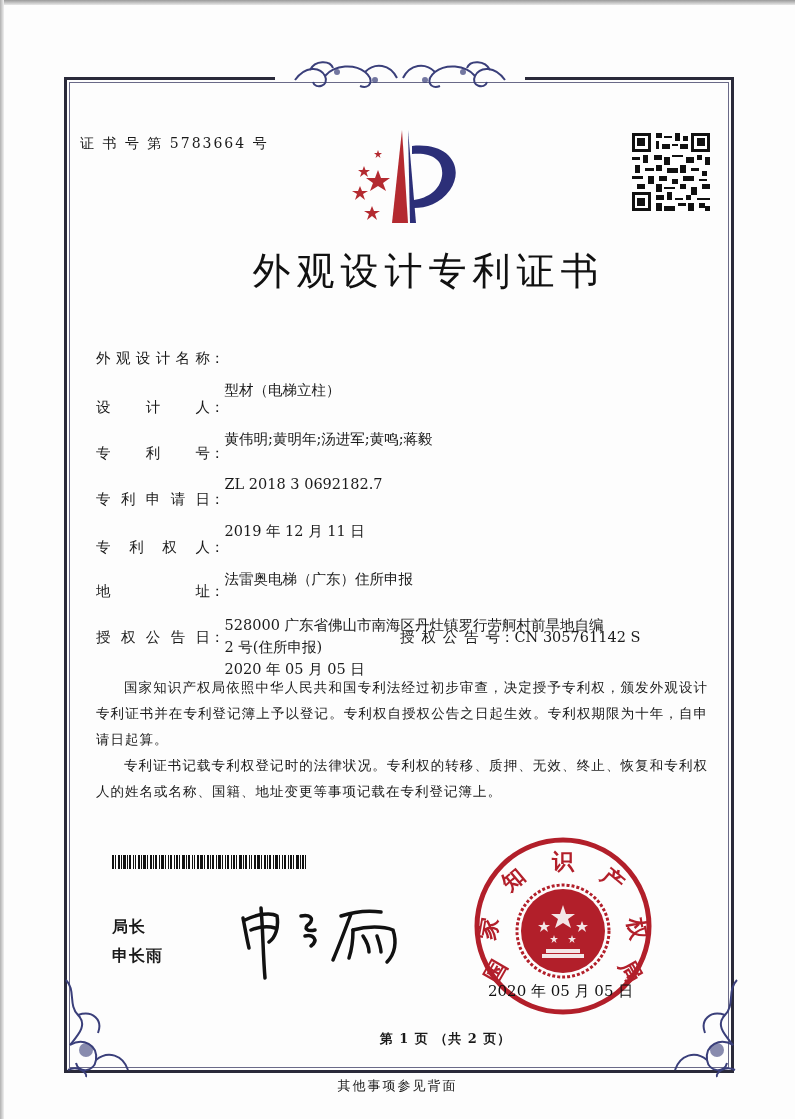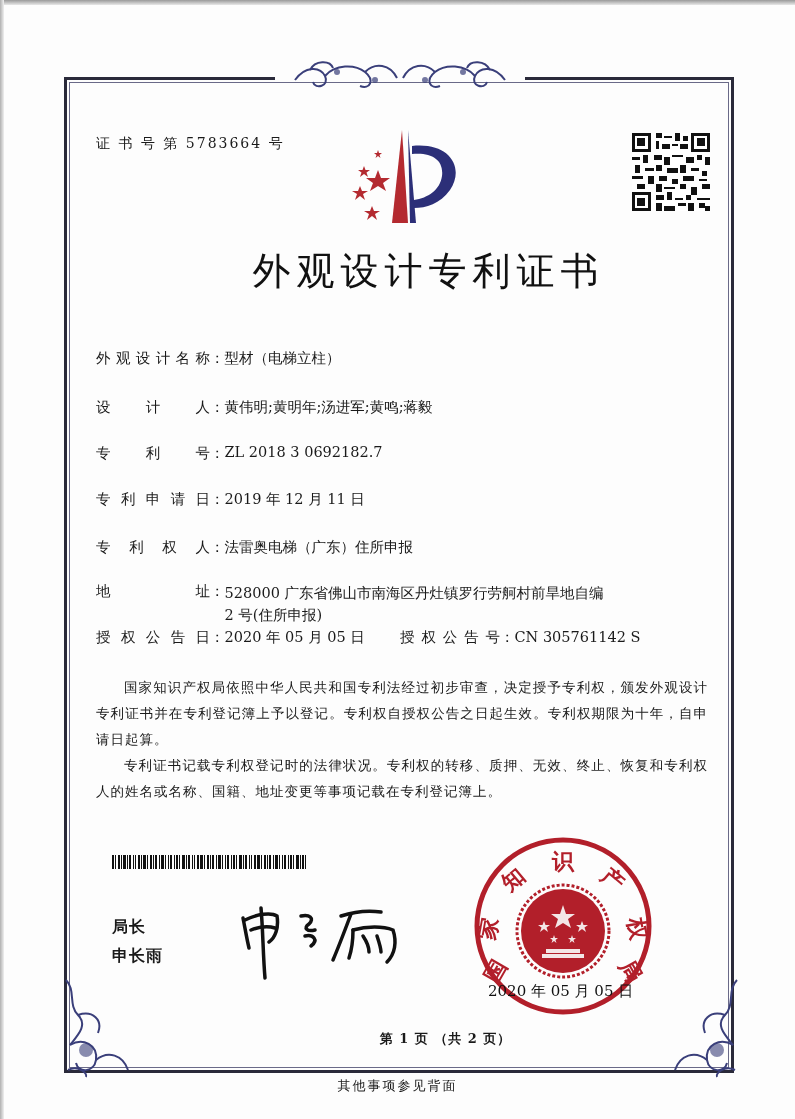--- a/index.html
+++ b/index.html
@@ -13,31 +13,31 @@
   .photo-edge-left { position:absolute; left:0; top:0; width:4px; height:1119px; background:linear-gradient(90deg,#b0b0b0,#f0f0f0); }
   .frame-outer {
     position:absolute; left:64px; top:77px; width:670px; height:996px;
     border:3px solid #2a2a3a; box-sizing:border-box;
   }
   .frame-inner {
     position:absolute; left:69px; top:82px; width:660px; height:986px;
     border:1px solid #6a6a88; box-sizing:border-box;
   }
   .ornament { position:absolute; }
-  .cert-no { position:absolute; left:96px; top:135px; font-size:14px; letter-spacing:2px; }
+  .cert-no { position:absolute; left:80px; top:135px; font-size:14px; letter-spacing:2px; }
   .logo { position:absolute; left:340px; top:128px; width:120px; height:100px; }
   .qr { position:absolute; left:632px; top:133px; width:78px; height:78px; }
   .title {
     position:absolute; left:0; width:795px; top:246px; text-align:center;
     font-family:"DejaVu Sans", "Liberation Sans", sans-serif;
     font-size:38px; letter-spacing:6px; color:#111;padding-left:31px;
   }
   .field { position:absolute; left:96px; font-size:14.5px; white-space:nowrap; }
   .field .lbl { display:inline-block; width:114px; text-align-last:justify; text-align:justify; }
-  .field .val { display:inline-block; vertical-align:top; }
+  .field .val { display:inline-block; vertical-align:top;margin-top:32px; }
   .f-addr .val { white-space:normal; width:380px; line-height:22px; }
   .f-pubno { position:absolute; left:400px; top:628px; font-size:14.5px; white-space:nowrap; }
   .f-pubno .lbl { display:inline-block; width:100px; text-align-last:justify; }
   .para {
     position:absolute; left:96px; width:612px; font-size:13.5px; line-height:26px;
     text-indent:28px; letter-spacing:1px; text-align:justify;margin-top:32px;
   }
   .barcode { position:absolute; left:112px; top:855px; width:194px; height:14px; }
   .director-title, .director-name {
     position:absolute; left:112px; font-family:Liberation Mono, monospace;

